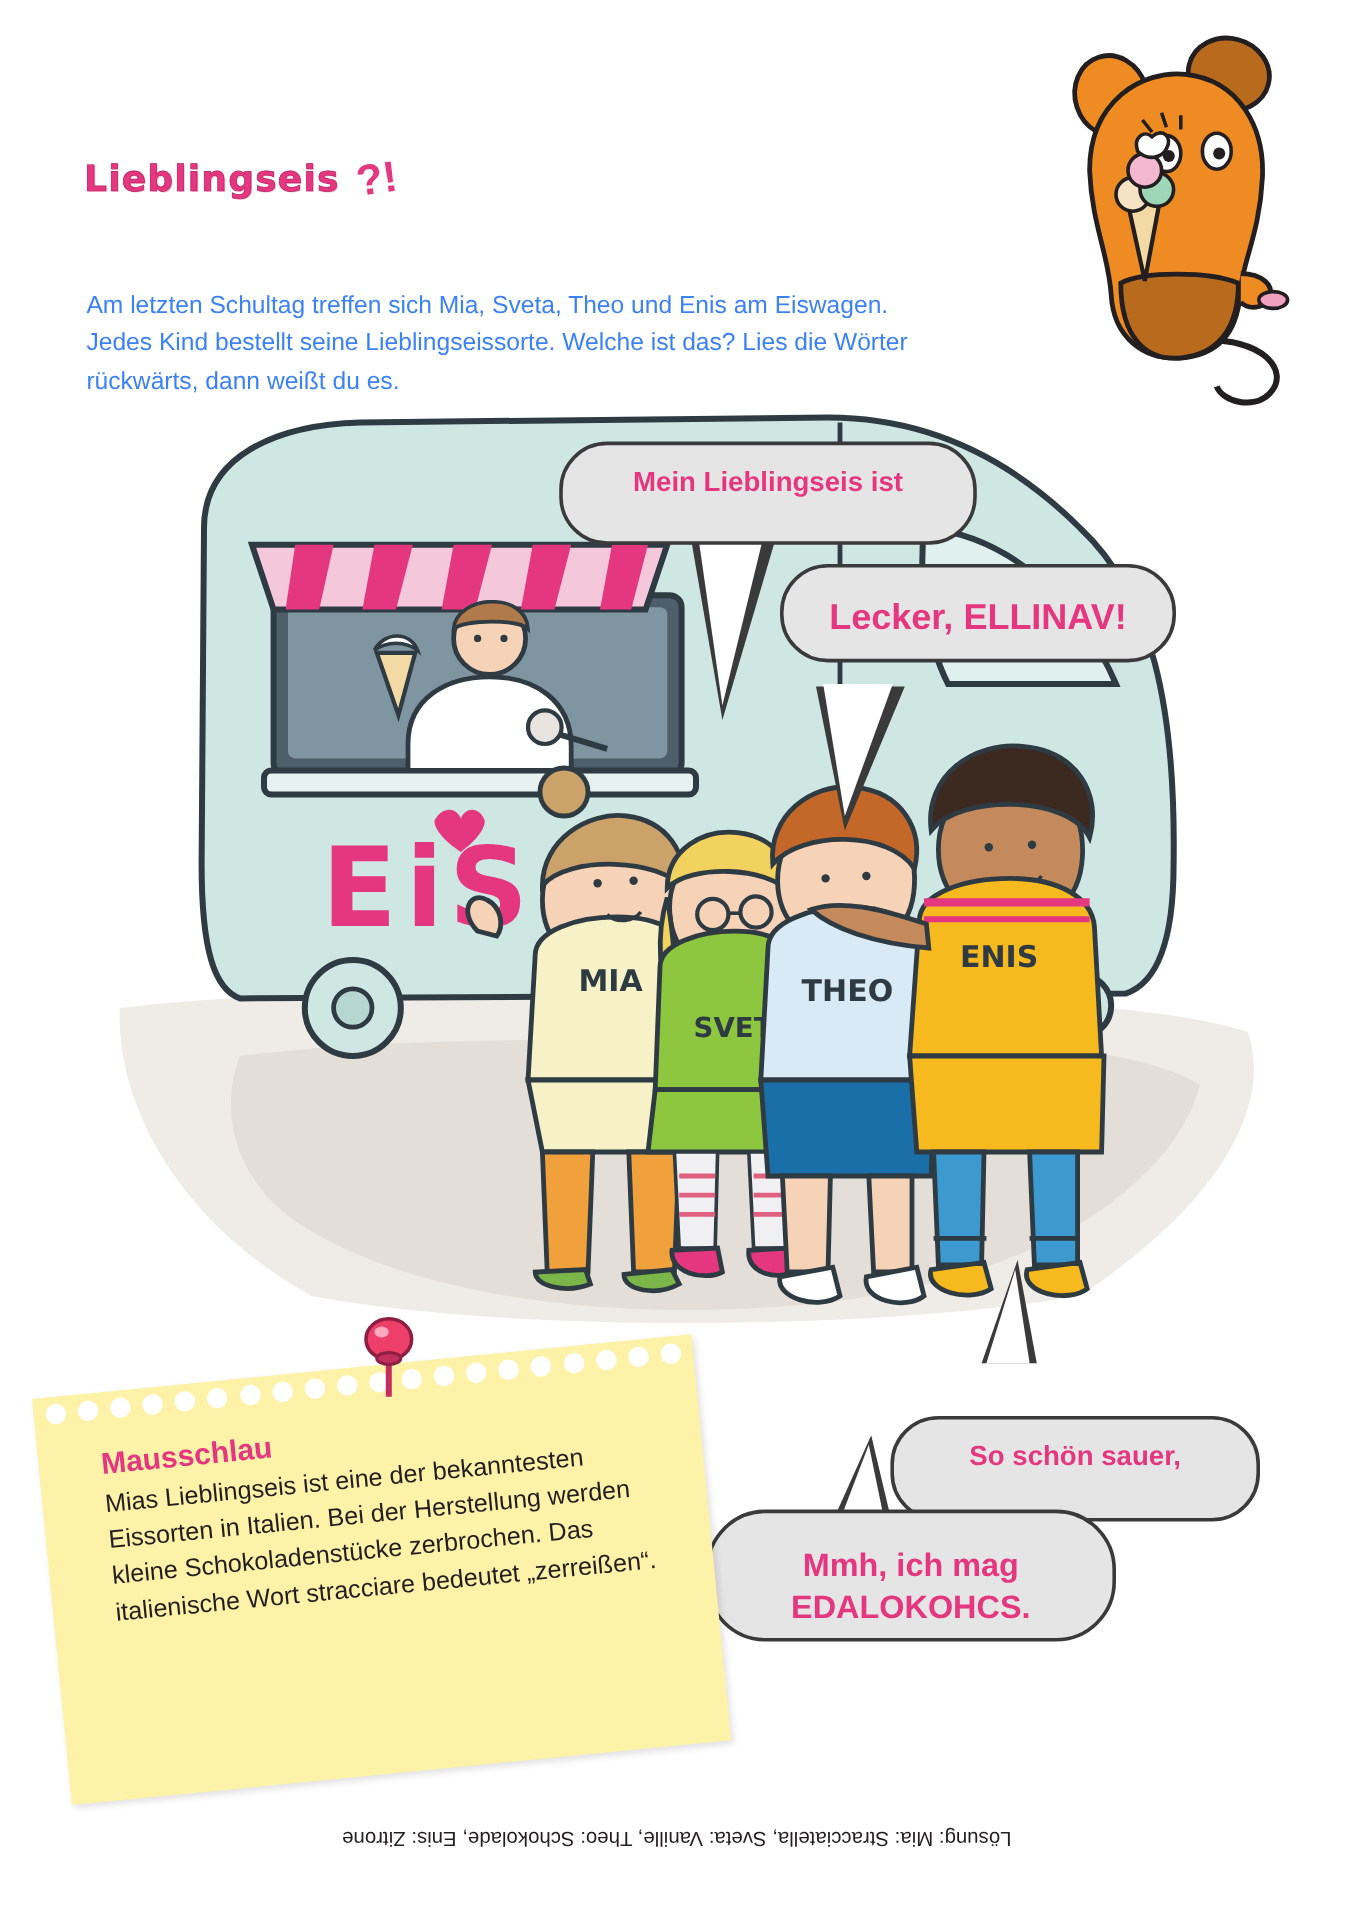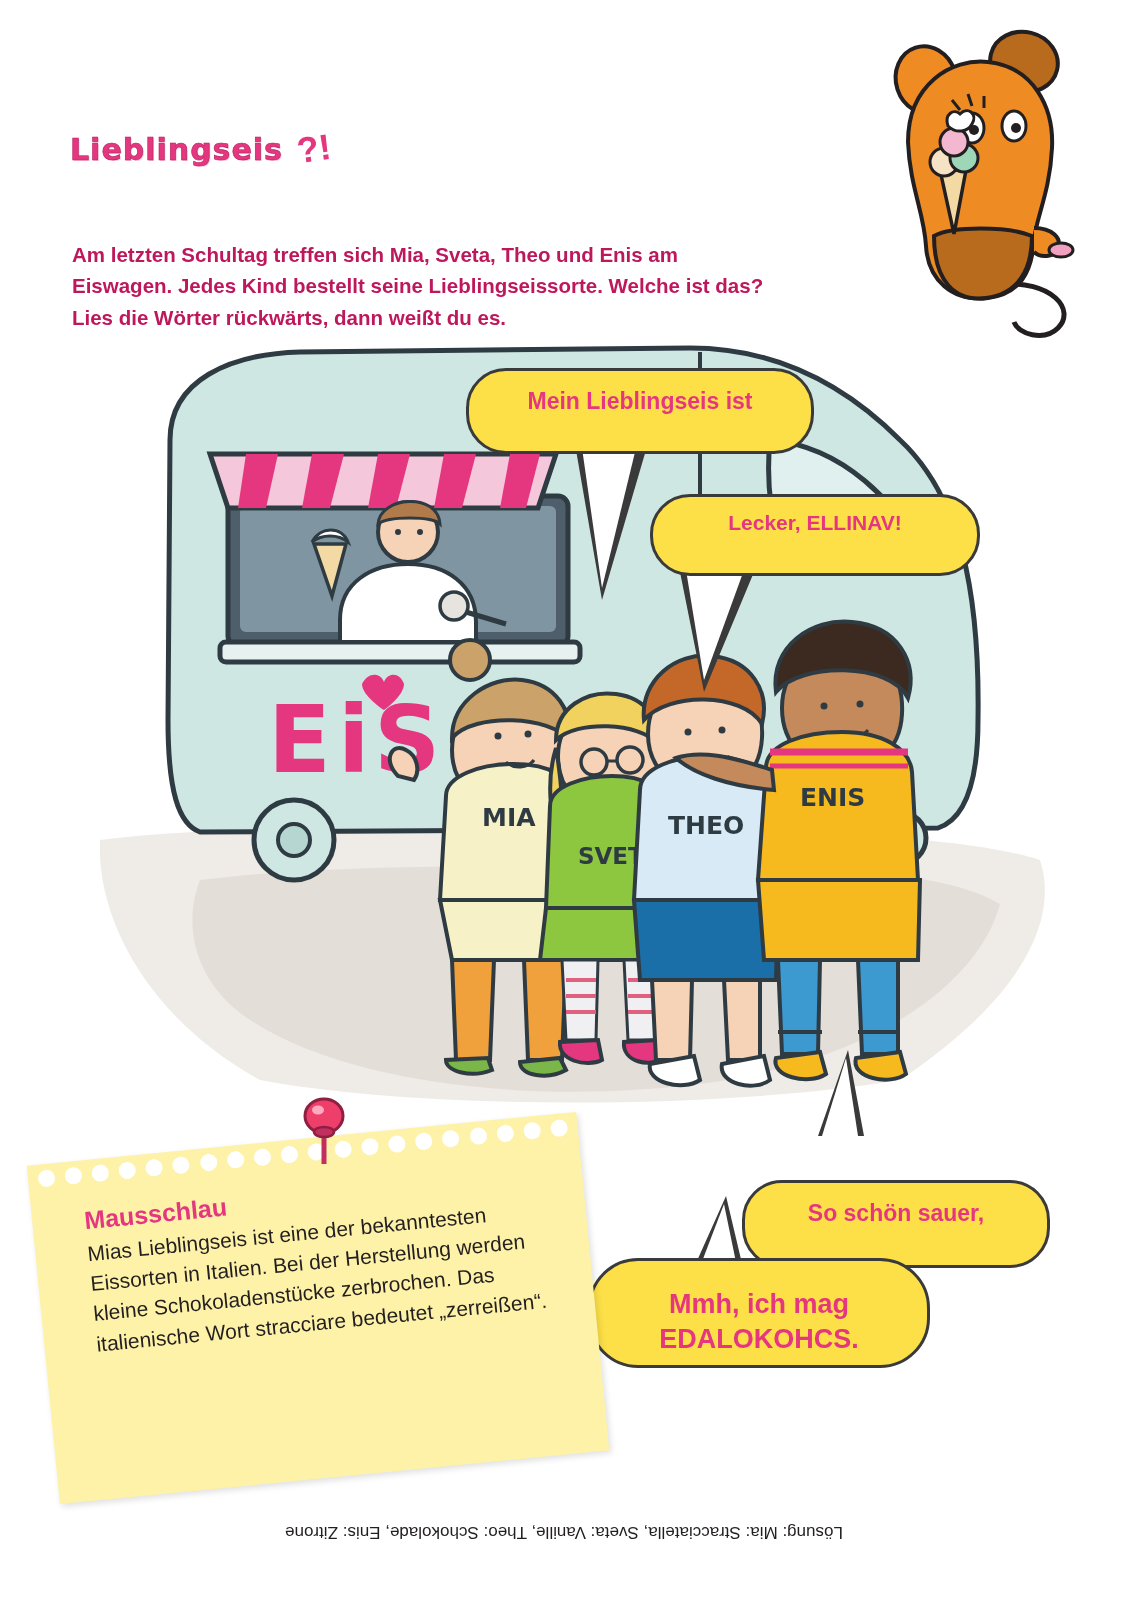--- a/index.html
+++ b/index.html
@@ -43,22 +43,21 @@
   }
 
   
   .intro {
     position: absolute;
     left: 72px;
     top: 218px;
     width: 710px;
     font-size: 20.5px;
     line-height: 1.56;
-    color: #be185d;
-    font-weight: bold;
+    color: #3b82f6;
   }
 
   
   .mouse {
     position: absolute;
     right: 40px;
     top: 22px;
     width: 240px;
     height: 320px;
   }
@@ -68,37 +67,37 @@
     position: absolute;
     left: 0;
     top: 320px;
     width: 1128px;
     height: 840px;
   }
 
   
   .bubble {
     position: absolute;
-    background: #fde047;
+    background: #e5e5e5;
     border: 3px solid #3a3a3a;
     border-radius: 40px;
     color: #e5377f;
     font-weight: bold;
     text-align: center;
     box-sizing: border-box;
     line-height: 1.3;
   }
 
   #bubble-mia {
     left: 466px; top: 368px; width: 348px; height: 86px;
     font-size: 23px; padding: 16px 10px 0 10px;
   }
   #bubble-sveta {
-    left: 650px; top: 494px; width: 330px; height: 82px;
-    font-size: 21px; padding: 12px 10px 0 10px;
+    left: 650px; top: 470px; width: 330px; height: 82px;
+    font-size: 30px; padding: 22px 10px 0 10px;
   }
   #bubble-enis {
     left: 742px; top: 1180px; width: 308px; height: 88px;
     font-size: 23px; padding: 16px 10px 0 10px;
   }
   #bubble-theo {
     left: 588px; top: 1258px; width: 342px; height: 110px;
     font-size: 27px; padding: 26px 10px 0 10px;
     border-radius: 50px;
   }

